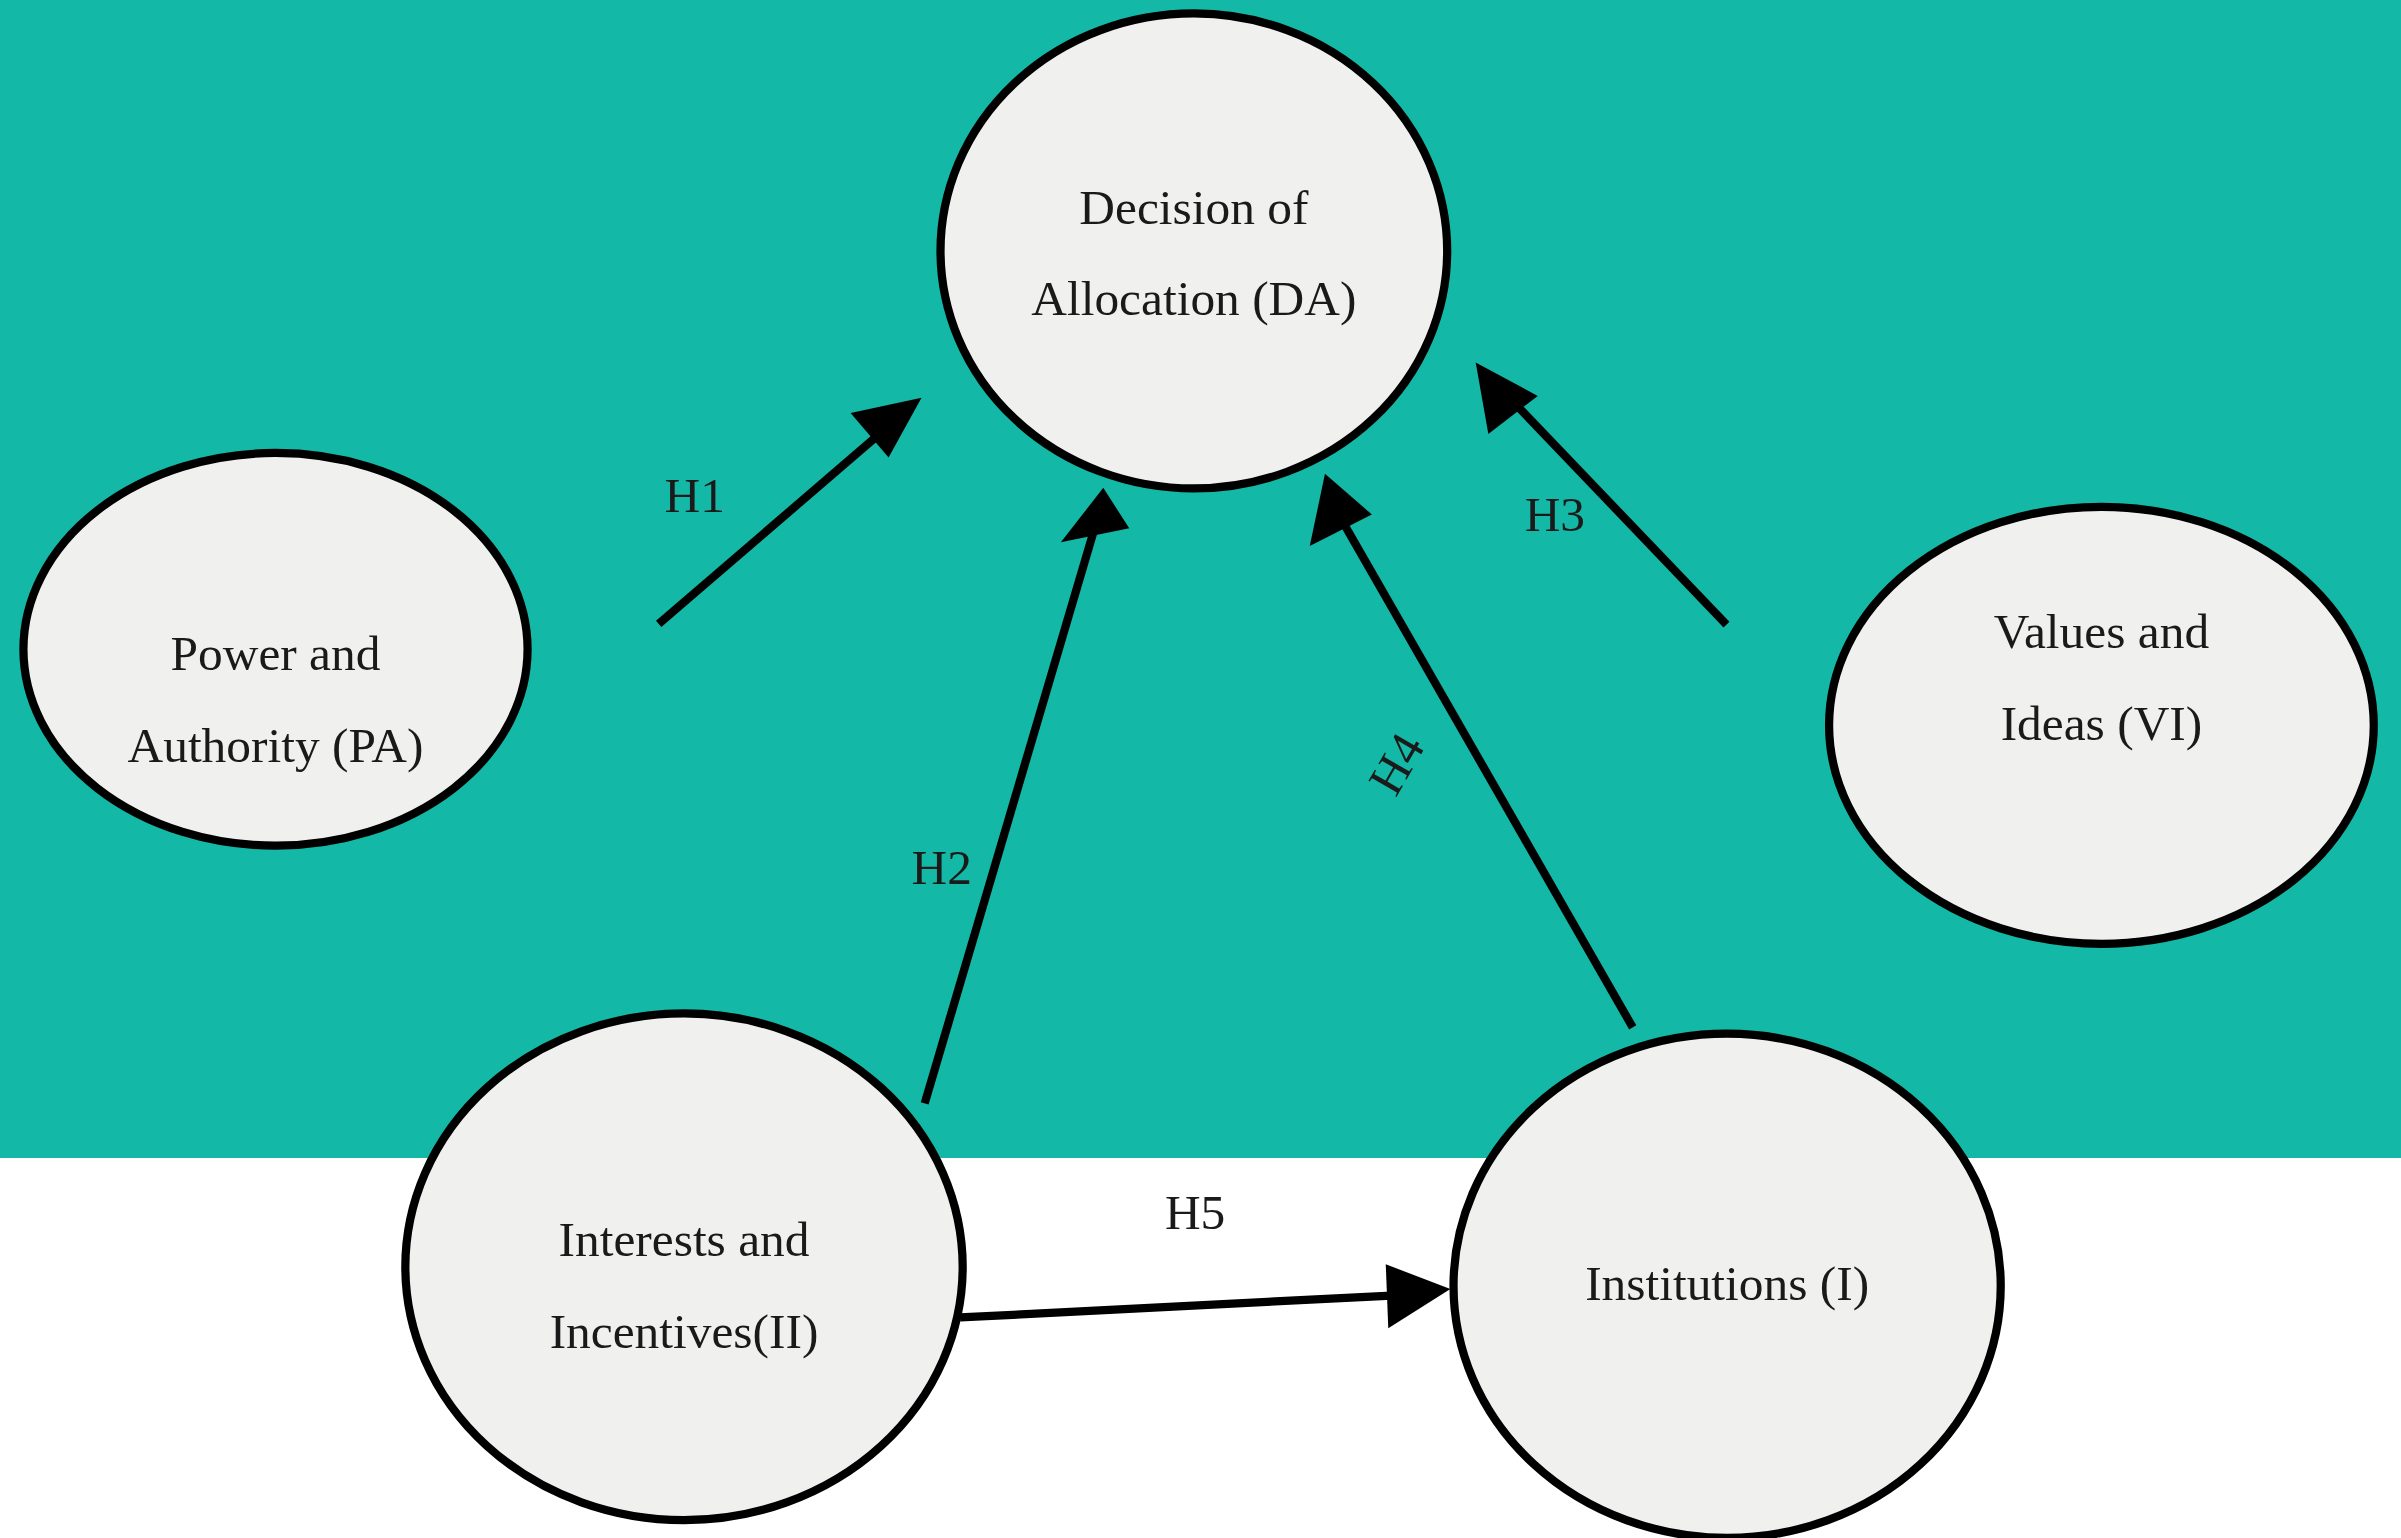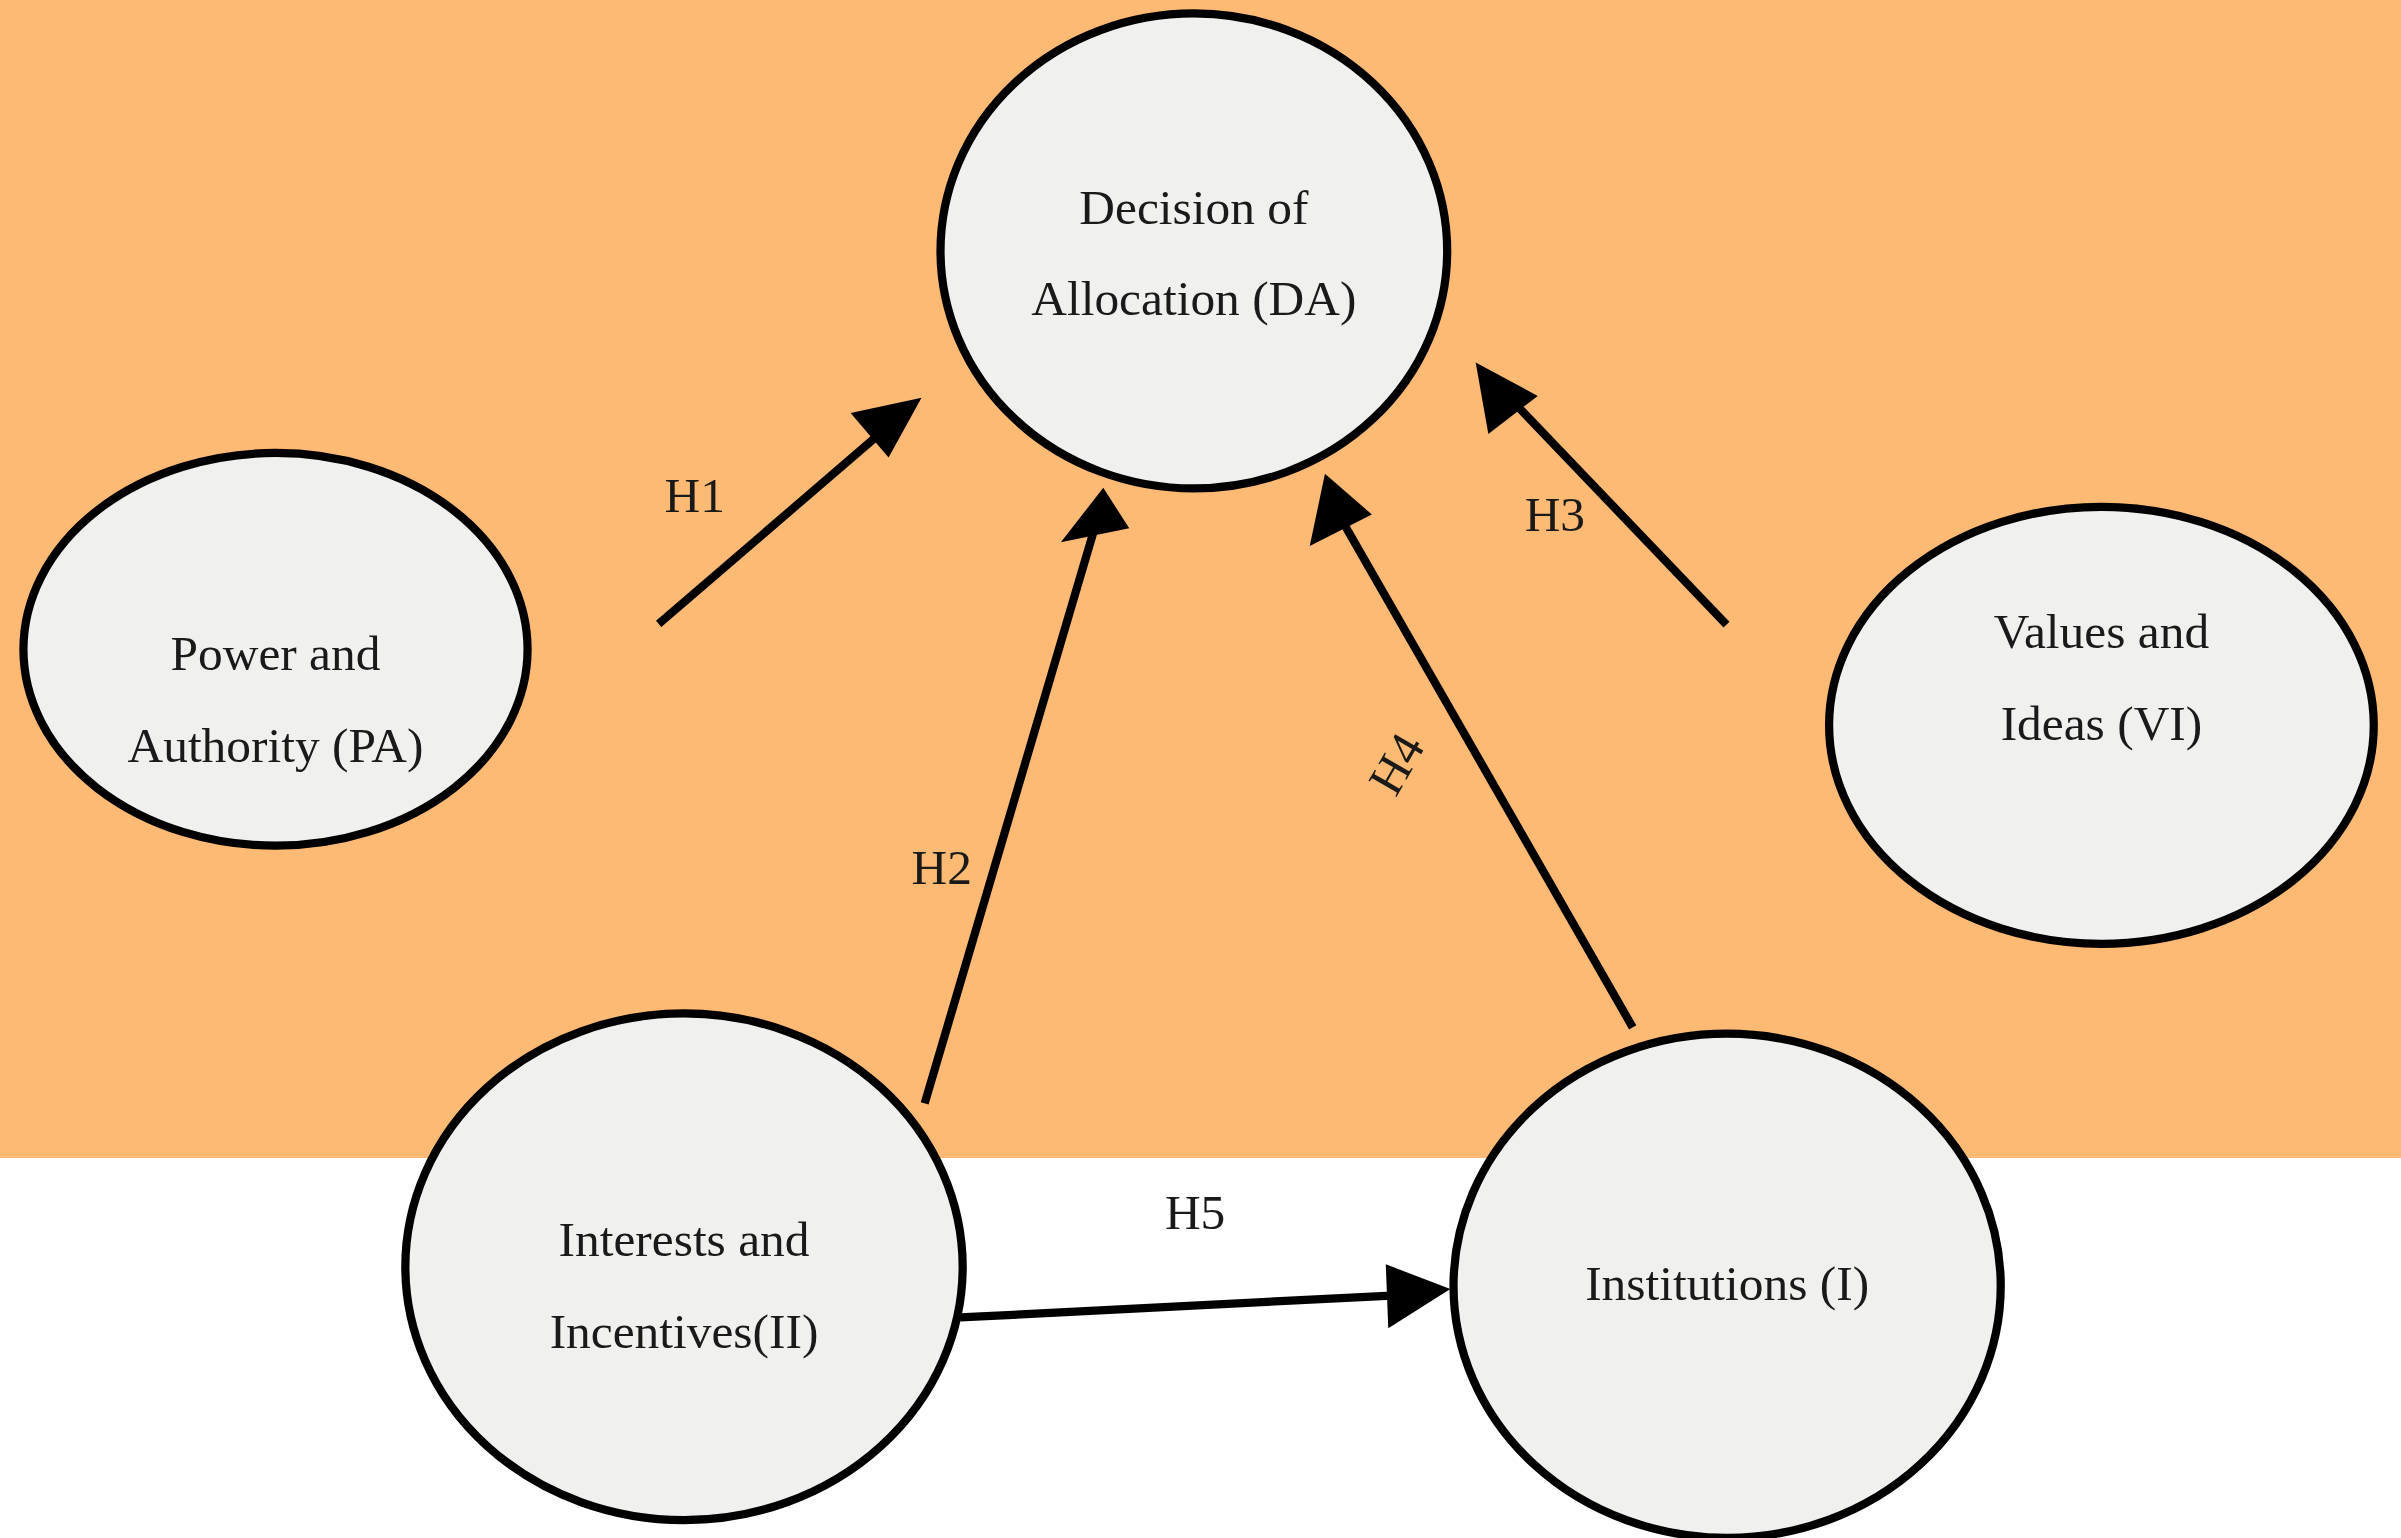--- a/index.html
+++ b/index.html
@@ -11,21 +11,21 @@
   body {
     width: 2401px;
     height: 1538px;
     overflow: hidden;
     font-family: "Liberation Serif", "DejaVu Serif", serif;
   }
   #diagram-root {
     position: relative;
     width: 2401px;
     height: 1158px;
-    background: #fdba74;
+    background: #14b8a6;
   }
   svg#diagram-svg {
     position: absolute;
     top: 0;
     left: 0;
     width: 2401px;
     height: 1538px;
     display: block;
   }
   .node-ellipse {

